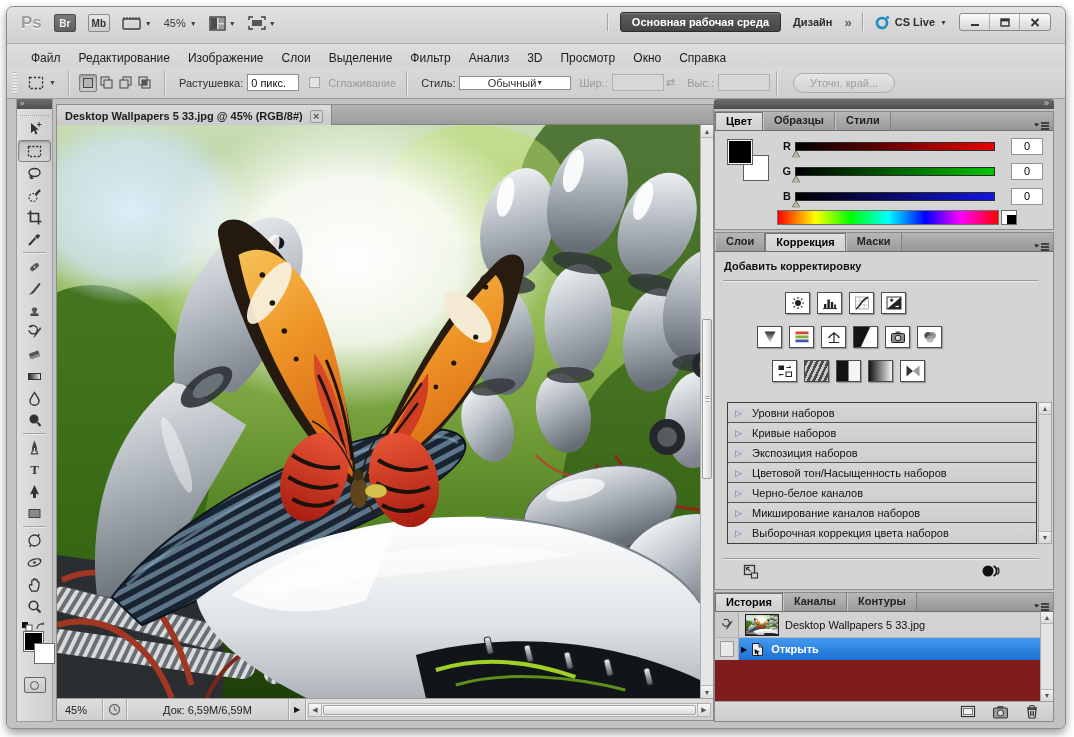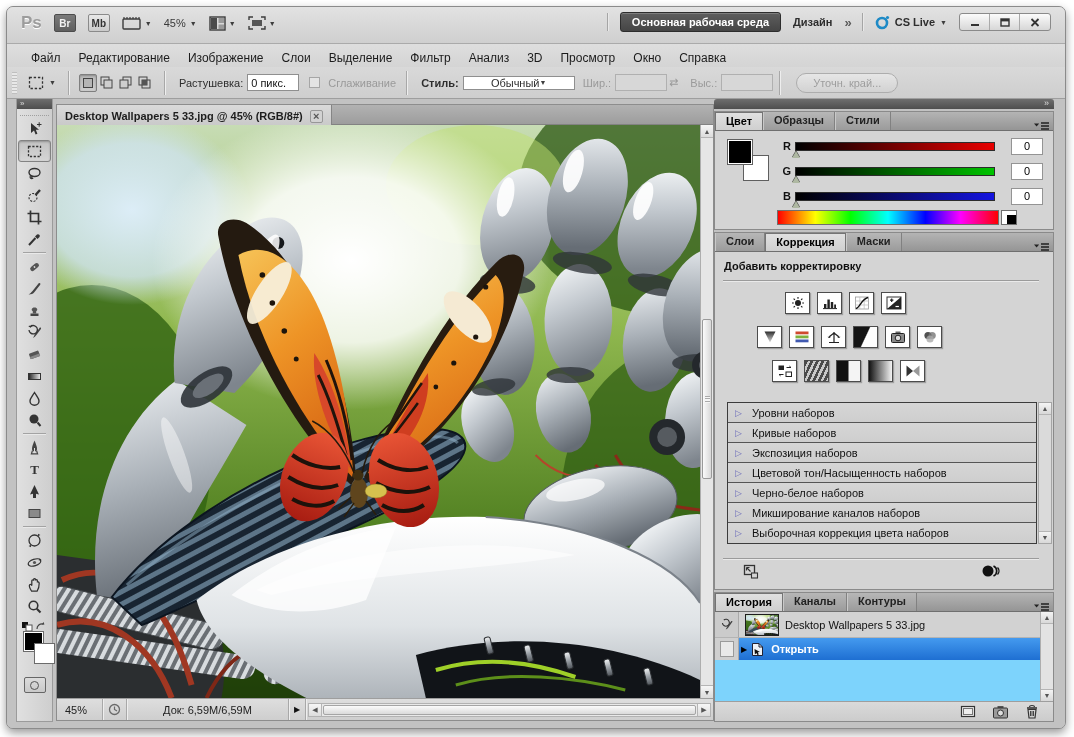--- a/index.html
+++ b/index.html
@@ -118,21 +118,21 @@
   .preset:last-child{border-bottom:none}
   .preset .tri{position:absolute;left:7px;top:0;color:#6d6dbb;font-size:9px}
   .pscroll{position:absolute;left:323px;top:150px;width:14px;height:142px;background:#dadada;border:1px solid #a5a5a5}
   .ps-up,.ps-dn{position:absolute;left:0;width:12px;height:12px;font-size:7px;color:#555;text-align:center;line-height:12px;background:linear-gradient(#f4f4f4,#d8d8d8)}
   .ps-up{top:0;border-bottom:1px solid #b5b5b5}.ps-dn{bottom:0;border-top:1px solid #b5b5b5}
   .adj-foot-line{position:absolute;left:8px;right:14px;top:306px;height:1px;background:#9b9b9b;box-shadow:0 1px 0 #eaeaea}
   .adj-foot-l{position:absolute;left:28px;top:312px}
   .adj-foot-r{position:absolute;right:52px;top:312px}
   
   .panel-history{flex:1}
-  .h-rows{position:absolute;left:0;top:0;right:13px;bottom:20px;background:#7dd3fc}
+  .h-rows{position:absolute;left:0;top:0;right:13px;bottom:20px;background:#7f1d1d}
   .h-row1{height:26px;display:flex;align-items:center;border-bottom:1px solid #b4b4b4;background:#d2d2d2}
   .h-well{width:24px;height:100%;border-right:1px solid #a9a9a9;display:flex;align-items:center;justify-content:center;background:#cbcbcb}
   .h-thumbbox{width:34px;height:22px;border:1px solid #1d1d1d;margin:0 6px;overflow:hidden;background:#000}
   .h-thumbbox svg{display:block;width:100%;height:100%}
   .h-label{font-size:11px;color:#111}
   .h-row2{height:22px;display:flex;align-items:center;background:linear-gradient(#449aef,#1e6fd2);color:#fff}
   .h-well2{width:24px;height:100%;display:flex;align-items:center;justify-content:center;background:#cfcfcf;border-right:1px solid #a9a9a9}
   .h-well2 i{display:block;width:14px;height:16px;background:#e9e9e9;border:1px solid #9a9a9a}
   .h-play{font-size:8px;color:#000;margin:0 3px 0 2px}
   .h-statelabel{font-size:11px;font-weight:bold;margin-left:6px}
@@ -430,21 +430,21 @@
             <rect x="4" y="4" width="5" height="5" fill="#555"></rect>
           </svg>
         </span>
     </span>
     <span class="opt-sep"></span>
     <span class="opt-label">Растушевка:</span>
     <input class="opt-input" value="0 пикс." style="">
     <span class="checkbox"></span>
     <span class="opt-label dis" style="margin-left:4px">Сглаживание</span>
     <span class="opt-sep"></span>
-    <span class="opt-label" style="font-weight:bold">Стиль:</span>
+    <span class="opt-label" style="font-weight:normal">Стиль:</span>
     <span class="opt-select">
       <span>Обычный</span>
       <span class="caret">▼</span>
     </span>
     <span class="opt-label dis">Шир.:</span>
     <input class="opt-input dis" value="" style="">
     <span class="opt-label dis" style="margin:0 2px">⇄</span>
     <span class="opt-label dis" style="margin-left:10px">Выс.:</span>
     <input class="opt-input dis" value="" style="">
     <span class="opt-sep"></span>
@@ -785,21 +785,21 @@
                   <path d="M1.5 1.5 L8 7 L1.5 12.5 Z" fill="#333"></path>
                   <path d="M14.5 1.5 L8 7 L14.5 12.5 Z" fill="#999"></path>
                 </svg>
               </span>
           </div>
           <div class="presets">
             <div class="preset"><span class="tri">▷</span><span>Уровни наборов</span></div>
             <div class="preset"><span class="tri">▷</span><span>Кривые наборов</span></div>
             <div class="preset"><span class="tri">▷</span><span>Экспозиция наборов</span></div>
             <div class="preset"><span class="tri">▷</span><span>Цветовой тон/Насыщенность наборов</span></div>
-            <div class="preset"><span class="tri">▷</span><span>Черно-белое наборов</span></div>
+            <div class="preset"><span class="tri">▷</span><span>Черно-белое каналов</span></div>
             <div class="preset"><span class="tri">▷</span><span>Микширование каналов наборов</span></div>
             <div class="preset"><span class="tri">▷</span><span>Выборочная коррекция цвета наборов</span></div>
           </div>
           <div class="pscroll">
             <span class="ps-up">▲</span>
             <span class="ps-dn">▼</span>
           </div>
           <span class="adj-foot-line"></span>
           <span class="adj-foot-l icon-btn">
               <svg width="16" height="15" viewBox="0 0 16 15">

